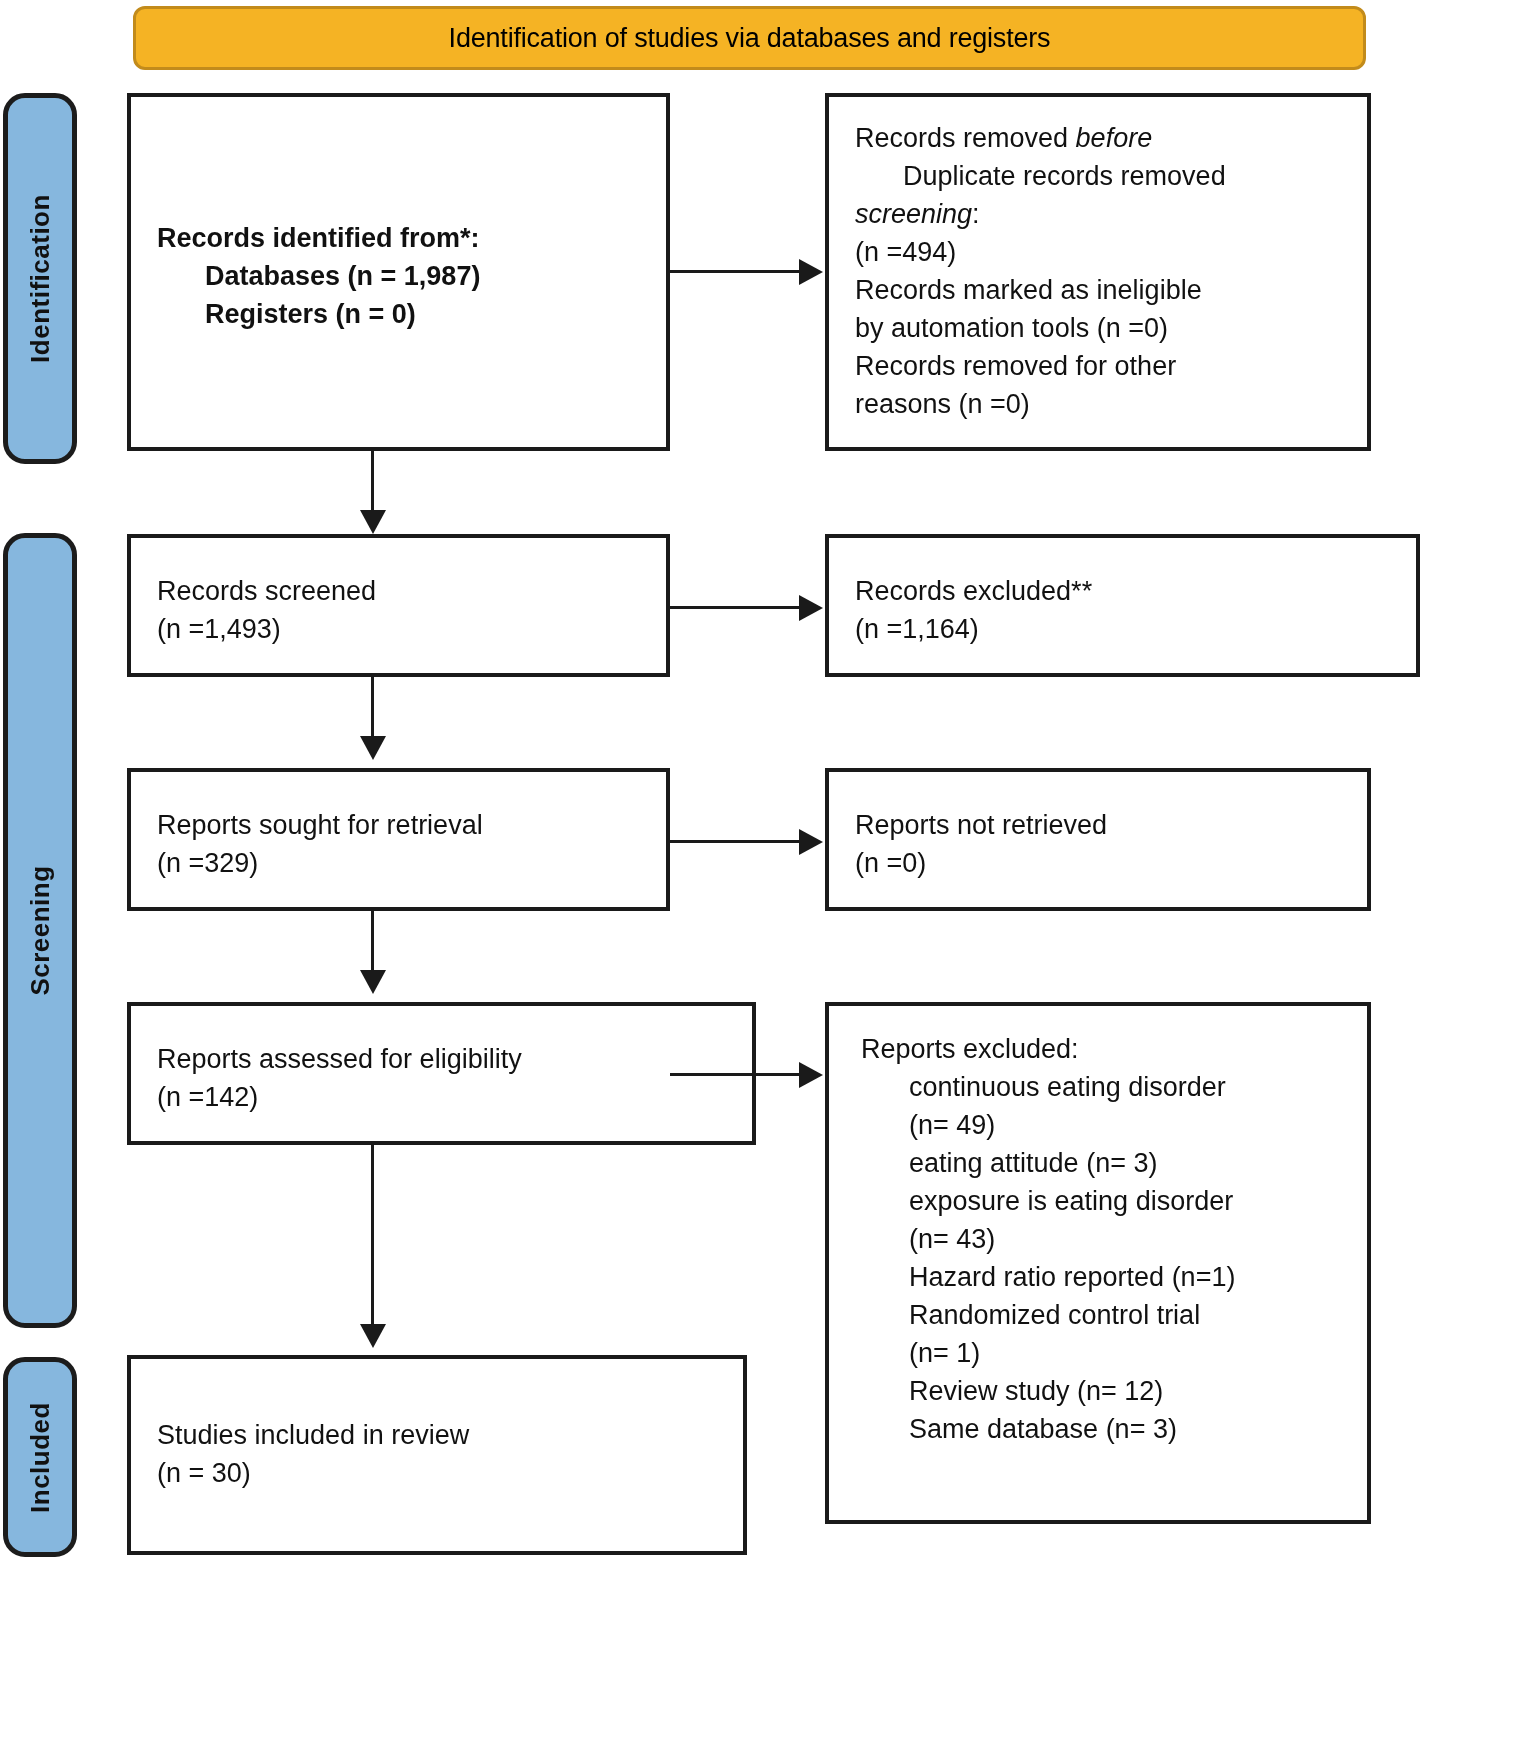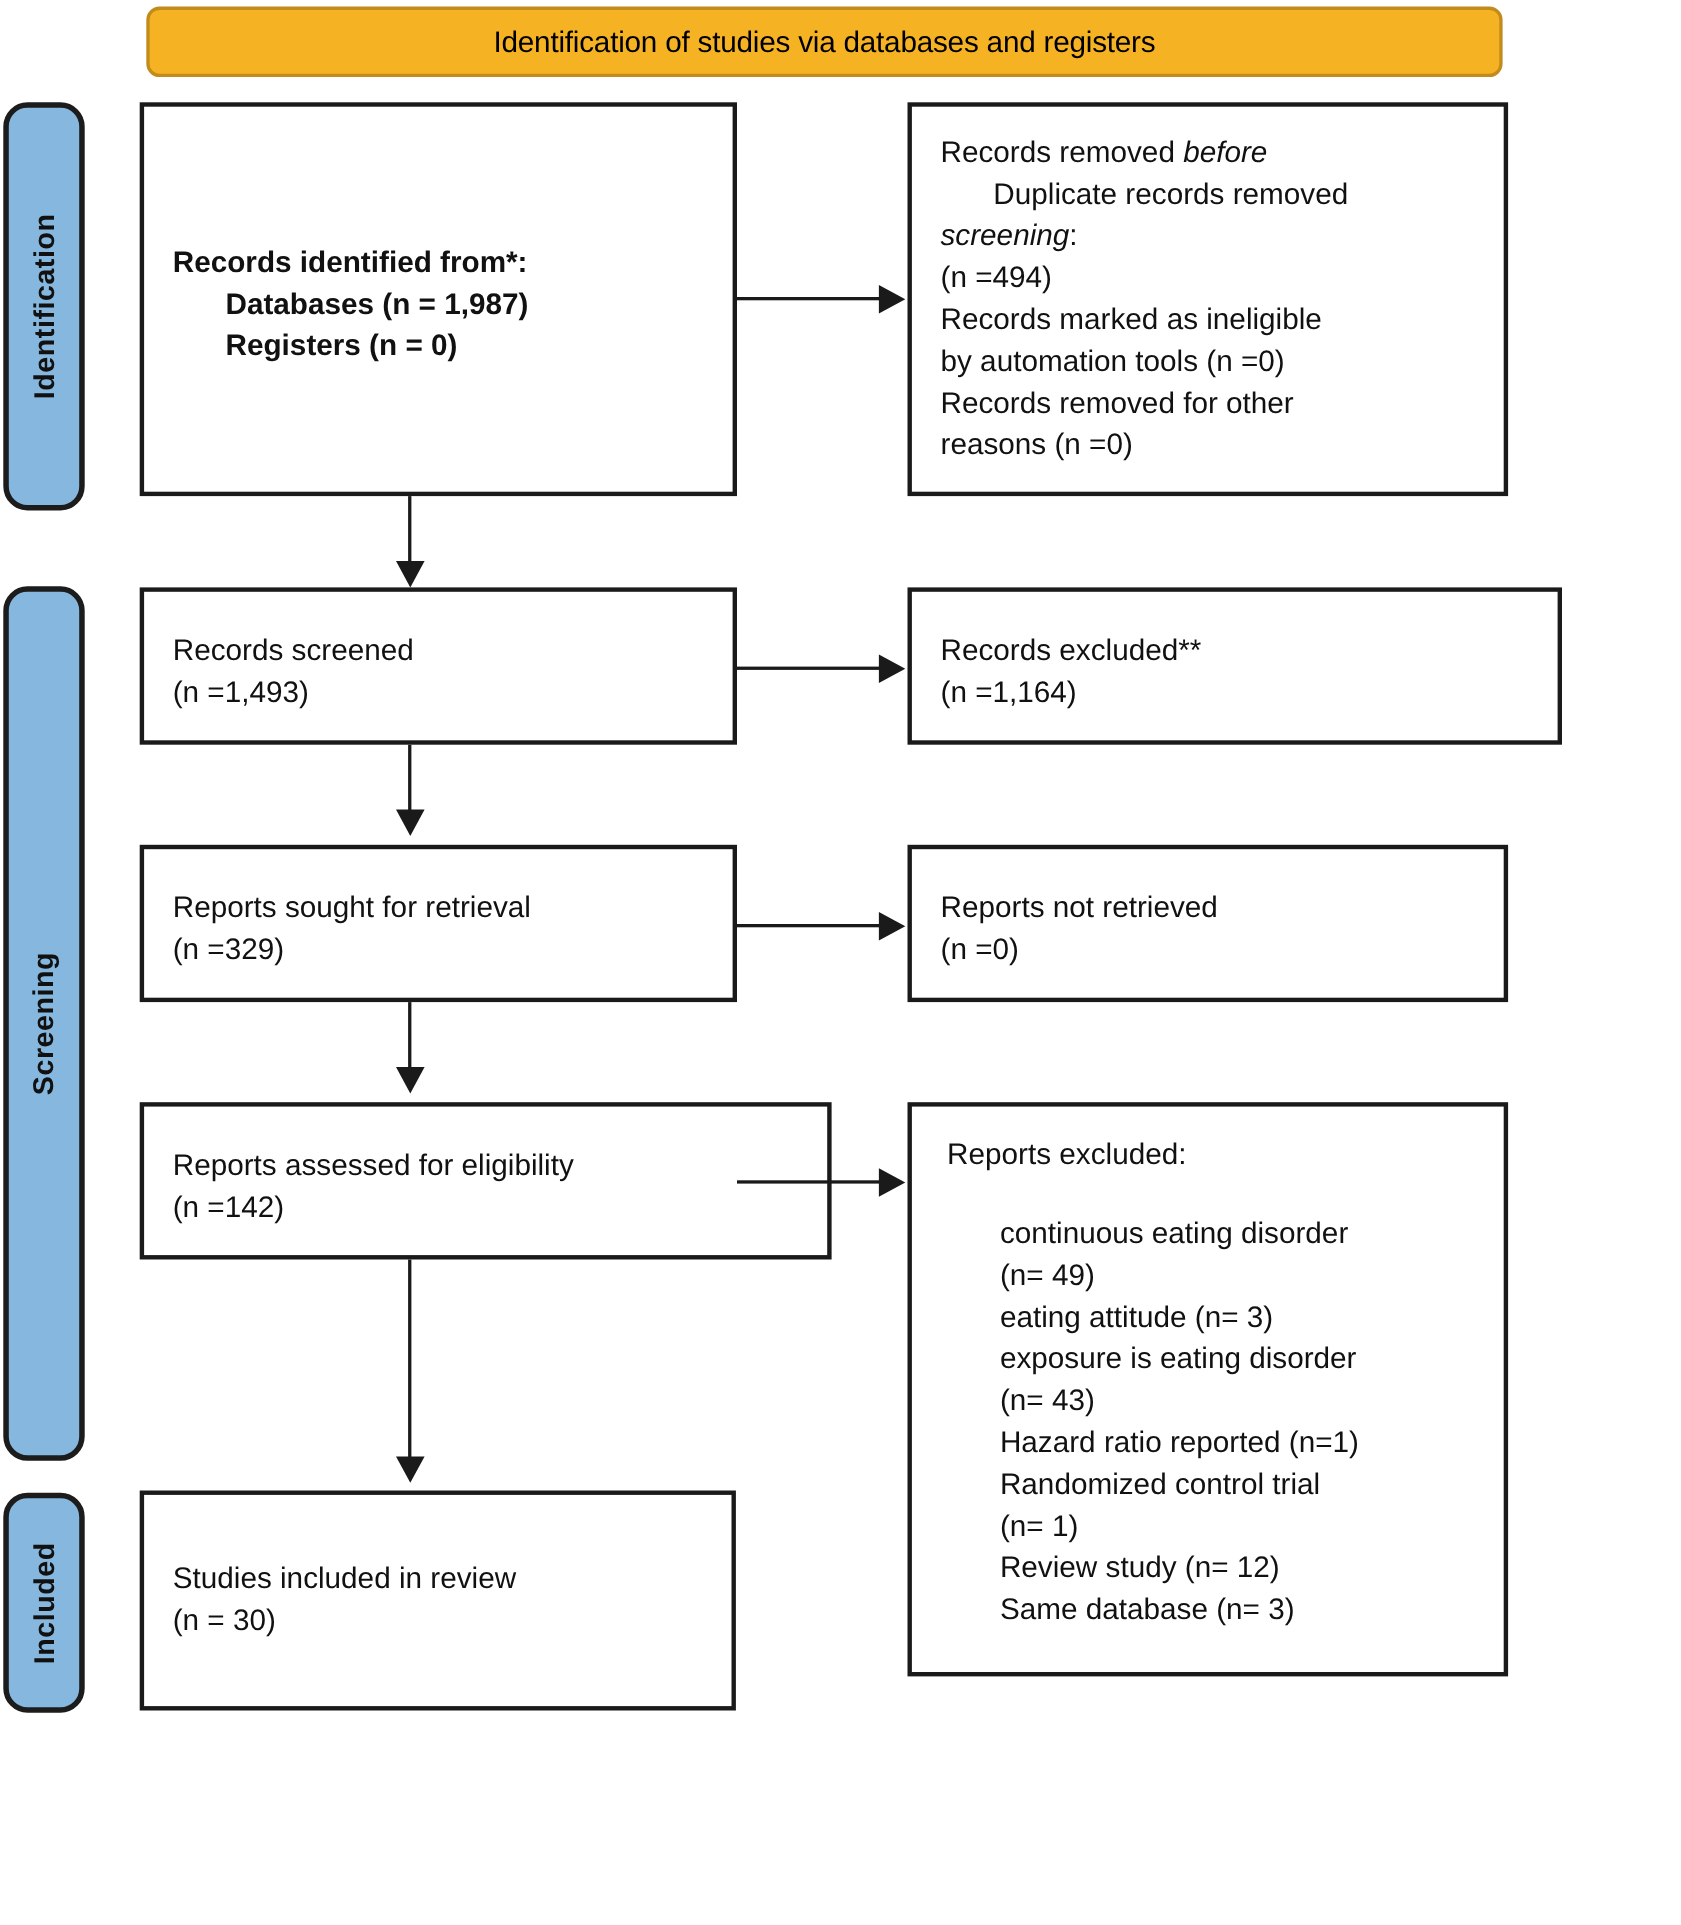--- a/index.html
+++ b/index.html
@@ -94,35 +94,35 @@
 
   
   #box-identified      { left: 127px; top: 93px;  width: 543px; height: 358px; }
   #box-removed         { left: 825px; top: 93px;  width: 546px; height: 358px; }
   #box-screened        { left: 127px; top: 534px; width: 543px; height: 143px; }
   #box-excluded        { left: 825px; top: 534px; width: 595px; height: 143px; }
   #box-sought          { left: 127px; top: 768px; width: 543px; height: 143px; }
   #box-notretrieved    { left: 825px; top: 768px; width: 546px; height: 143px; }
   #box-assessed        { left: 127px; top: 1002px;width: 629px; height: 143px; }
   #box-reportsexcluded { left: 825px; top: 1002px;width: 546px; height: 522px; }
-  #box-included        { left: 127px; top: 1355px;width: 542px; height: 200px; text-decoration: underline; }
+  #box-included        { left: 127px; top: 1355px;width: 620px; height: 200px; text-decoration: underline; }
 
   
   #box-identified  .box-inner { top: 122px; font-weight: bold; }
   #box-removed     .box-inner { top: 22px;  left: 26px; right: 14px; }
   #box-screened    .box-inner { top: 34px; }
   #box-excluded    .box-inner { top: 34px; }
   #box-sought      .box-inner { top: 34px; }
   #box-notretrieved.box .box-inner { top: 34px; }
   #box-notretrieved .box-inner { top: 34px; }
   #box-assessed    .box-inner { top: 34px; }
   #box-reportsexcluded .box-inner { top: 24px; left: 32px; right: 20px; }
   #box-included    .box-inner { top: 57px; }
 
-  .excl-title { margin-bottom: 34px; }
+  .excl-title { }
 
   
   .vline {
     position: absolute;
     width: 3px;
     background: #1A1A1A;
   }
   .hline {
     position: absolute;
     height: 3px;

